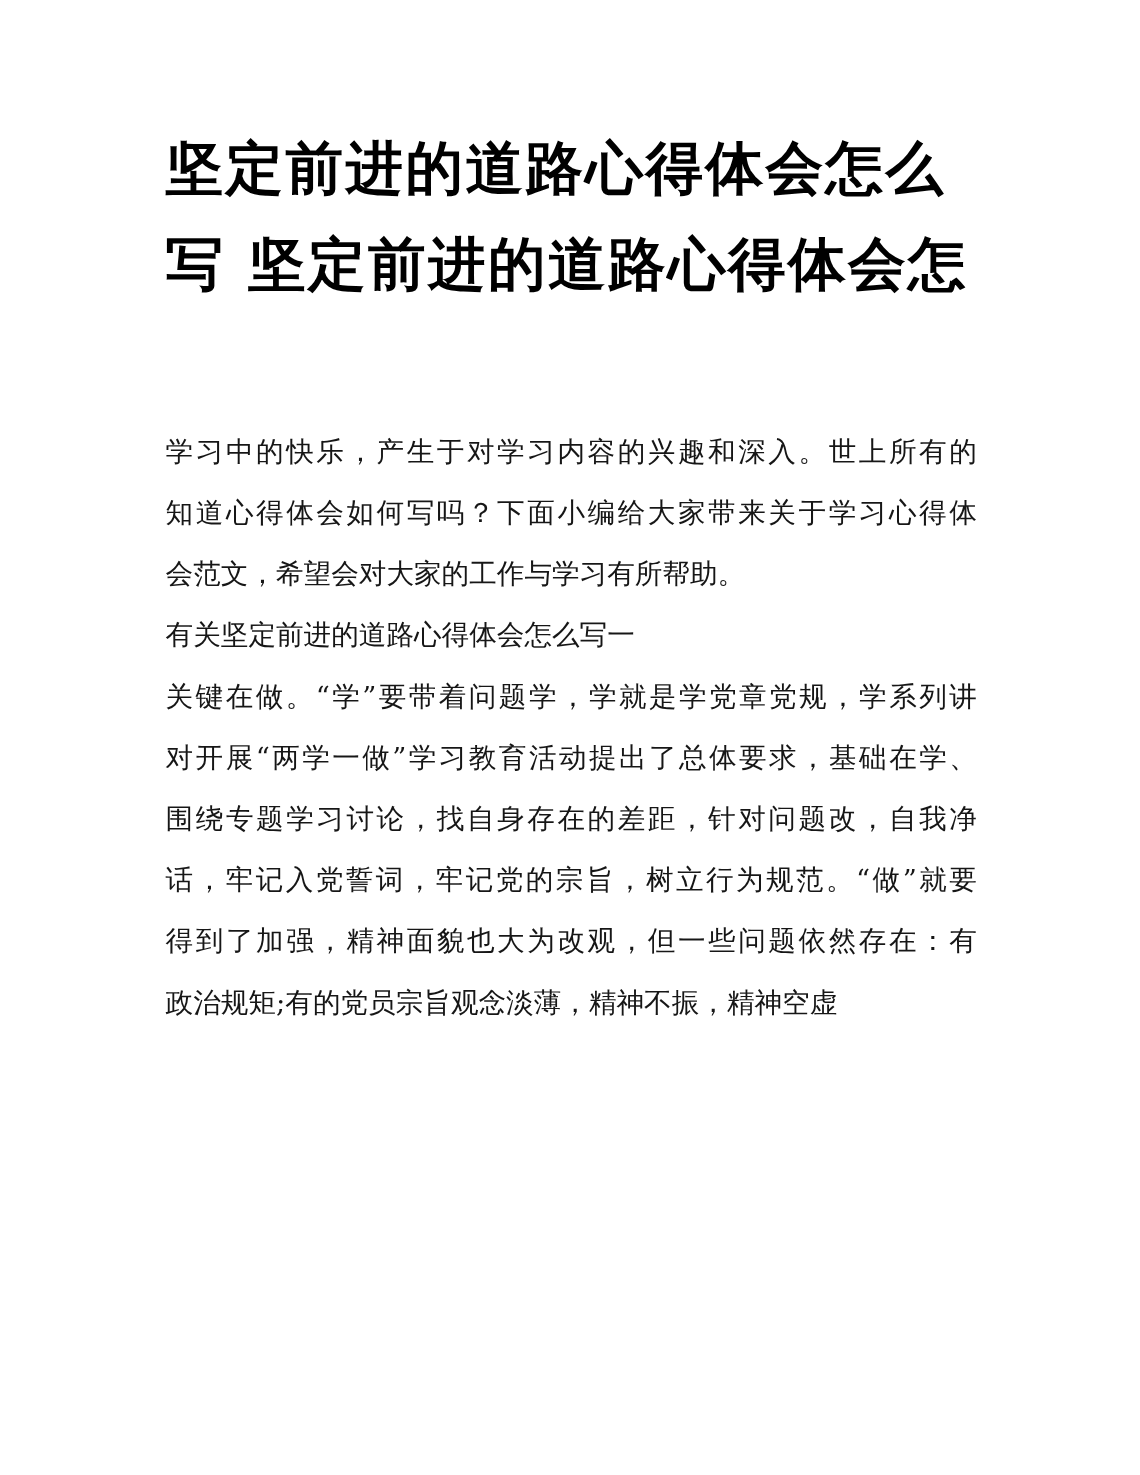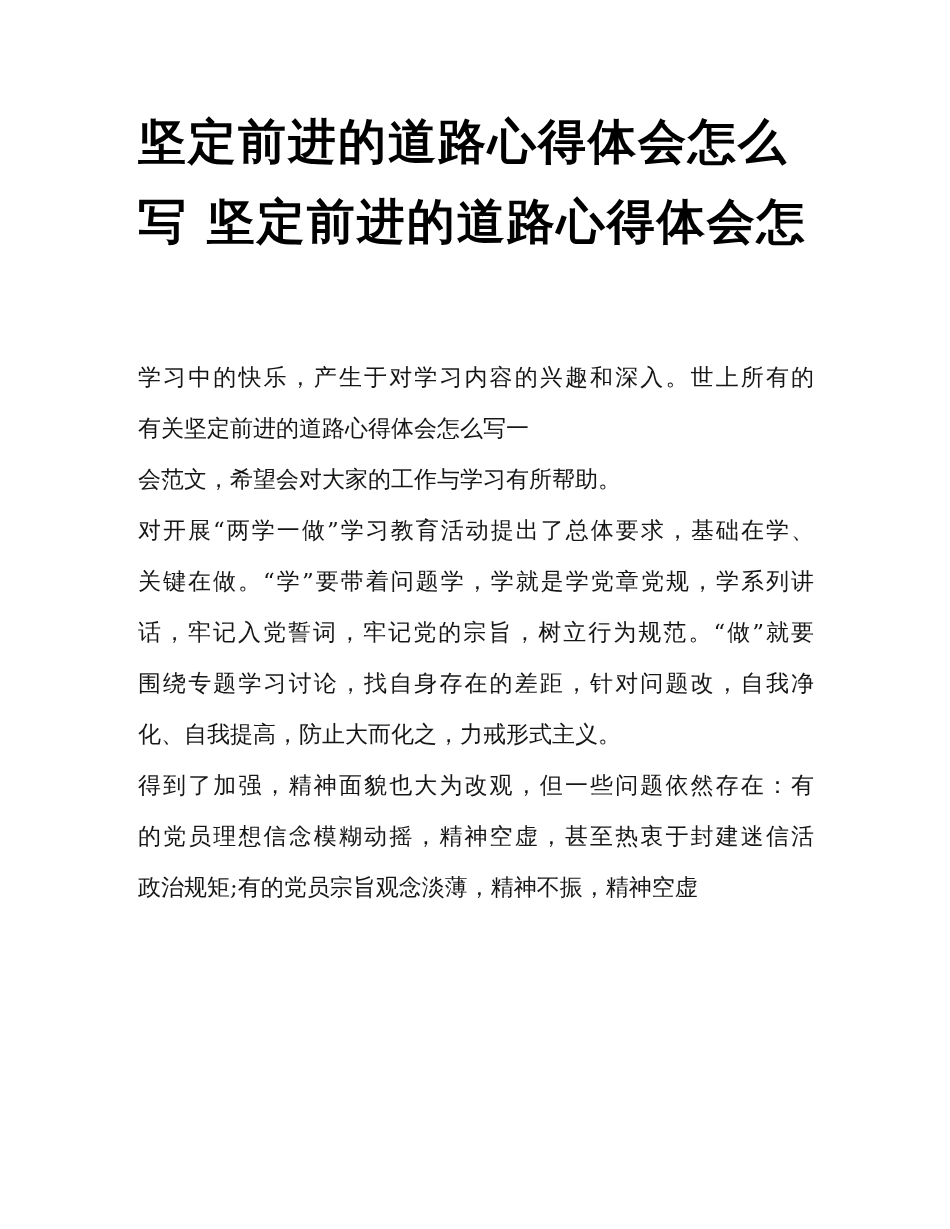--- a/index.html
+++ b/index.html
@@ -58,25 +58,24 @@
 
 <div class="page">
 
   <div class="title-block">
     <div class="tline">坚定前进的道路心得体会怎么</div>
     <div class="tline">写 坚定前进的道路心得体会怎</div>
   </div>
 
   <div class="body-block">
     <div class="bline fill">学习中的快乐，产生于对学习内容的兴趣和深入。世上所有的</div>
+    <div class="bline fill">知道心得体会如何写吗？下面小编给大家带来关于学习心得体</div>
+    <div class="bline">会范文，希望会对大家的工作与学习有所帮助。</div>
     <div class="bline">有关坚定前进的道路心得体会怎么写一</div>
-    <div class="bline">会范文，希望会对大家的工作与学习有所帮助。</div>
+    <div class="bline fill">关键在做。“学”要带着问题学，学就是学党章党规，学系列讲</div>
     <div class="bline fill">对开展“两学一做”学习教育活动提出了总体要求，基础在学、</div>
-    <div class="bline fill">关键在做。“学”要带着问题学，学就是学党章党规，学系列讲</div>
+    <div class="bline fill">围绕专题学习讨论，找自身存在的差距，针对问题改，自我净</div>
     <div class="bline fill">话，牢记入党誓词，牢记党的宗旨，树立行为规范。“做”就要</div>
-    <div class="bline fill">围绕专题学习讨论，找自身存在的差距，针对问题改，自我净</div>
-    <div class="bline">化、自我提高，防止大而化之，力戒形式主义。</div>
     <div class="bline fill">得到了加强，精神面貌也大为改观，但一些问题依然存在：有</div>
-    <div class="bline fill">的党员理想信念模糊动摇，精神空虚，甚至热衷于封建迷信活</div>
     <div class="bline">政治规矩;有的党员宗旨观念淡薄，精神不振，精神空虚</div>
   </div>
 
 </div>
 
 </body></html>

